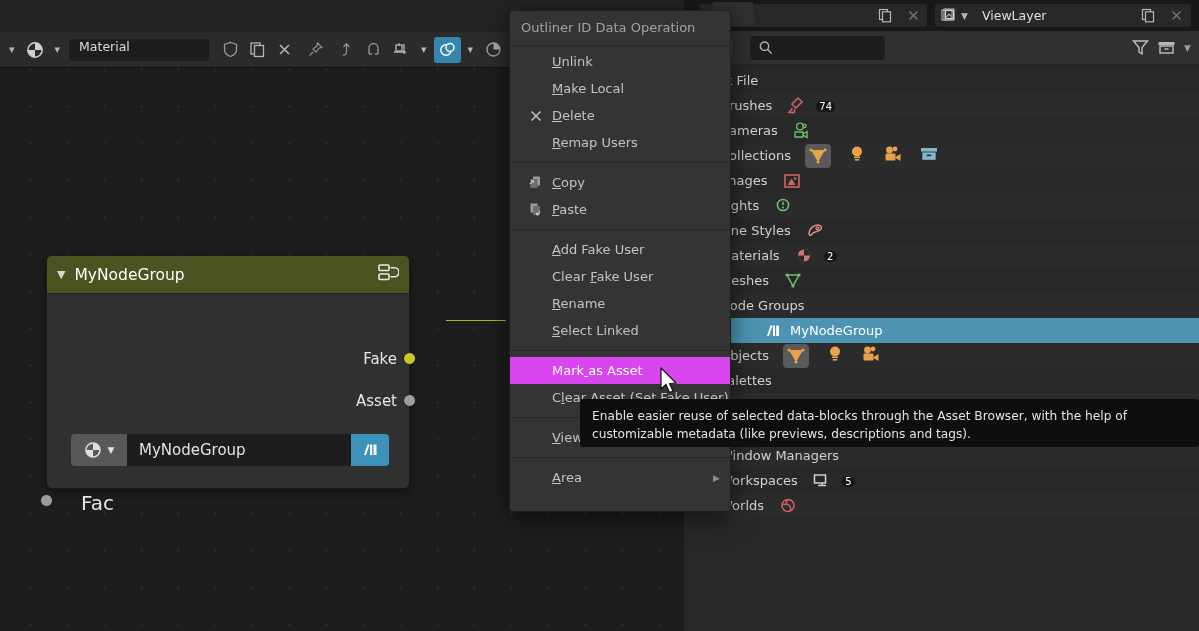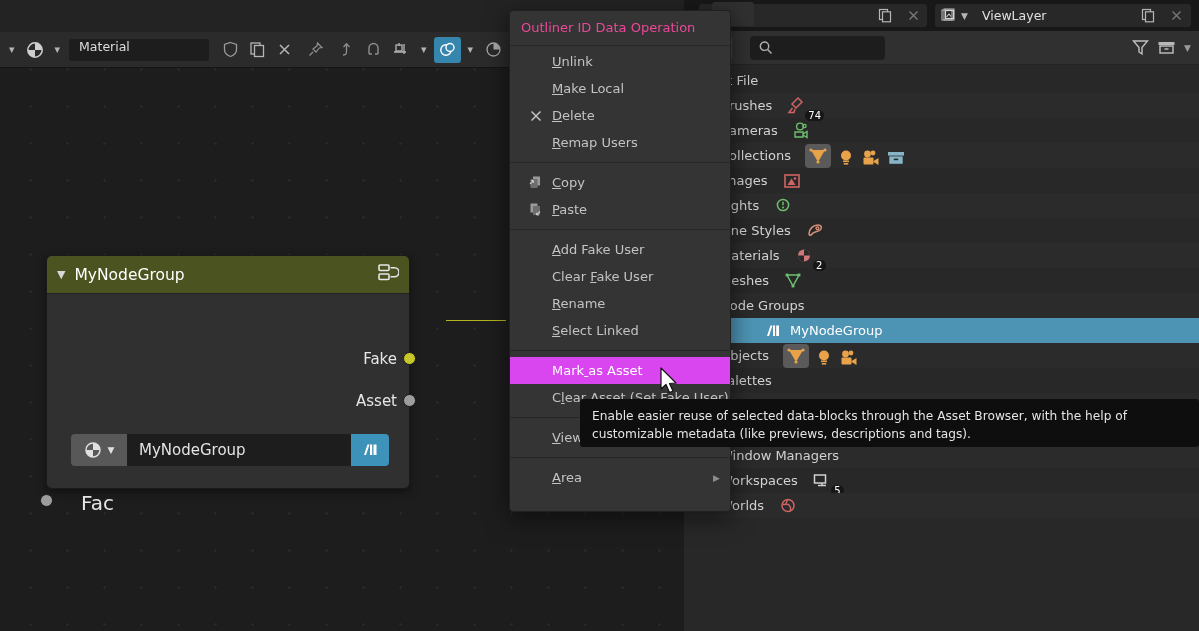--- a/index.html
+++ b/index.html
@@ -129,39 +129,39 @@
   .tree { position: absolute; left: 0; top: 68px; width: 515px; }
   .trow {
     height: 25px; display: flex; align-items: center;
     padding-left: 8px; position: relative;
   }
   .trow:nth-child(even) { background: #2b2b2b; }
   .trow.sel { background: #4d94b4; }
   .tdis { color: #8c8c8c; font-size: 10px; width: 14px; flex: none; }
   .tlabel { color: #d2d2d2; font-size: 13px; }
   .trow.sel .tlabel { color: #ffffff; }
-  .ticons { display: flex; align-items: flex-end; gap: 5px; margin-left: 14px; }
+  .ticons { display: flex; align-items: flex-start; gap: 16px; margin-left: 14px; }
   .icon-sel-bg { background: #5a5a5a; border-radius: 4px; padding: 2px 3px; }
   .cnt {
     position: relative; left: -6px; top: 5px;
     background: #161616; color: #fff; font-size: 10px;
     border-radius: 7px; padding: 0px 3px; min-width: 13px; text-align: center;
     display:inline-block;
   }
 
   
   .ctx {
     position: absolute; left: 509px; top: 10px; width: 222px; height: 502px;
     background: #343434; border: 1px solid #202020; border-radius: 4px;
     box-shadow: 0 6px 24px rgba(0,0,0,0.55);
     z-index: 40;
   }
   .ctx-title {
     height: 32px; display: flex; align-items: center; padding-left: 11px;
-    color: #ec4899; font-size: 13px;
+    color: #a3a3a3; font-size: 13px;
   }
   .ctx-rule { height: 1px; background: #272727; margin: 2px 0; }
   .ctx-item {
     height: 27px; display: flex; align-items: center;
     padding-left: 10px; color: #c3c3c3; font-size: 13px;
     position: relative;
   }
   .ctx-item .gl { width: 32px; flex: none; display:flex; align-items:center; justify-content:center; }
   .ctx-item .lab { position: relative; }
   .ctx-item .lab .u { text-decoration: underline; }

